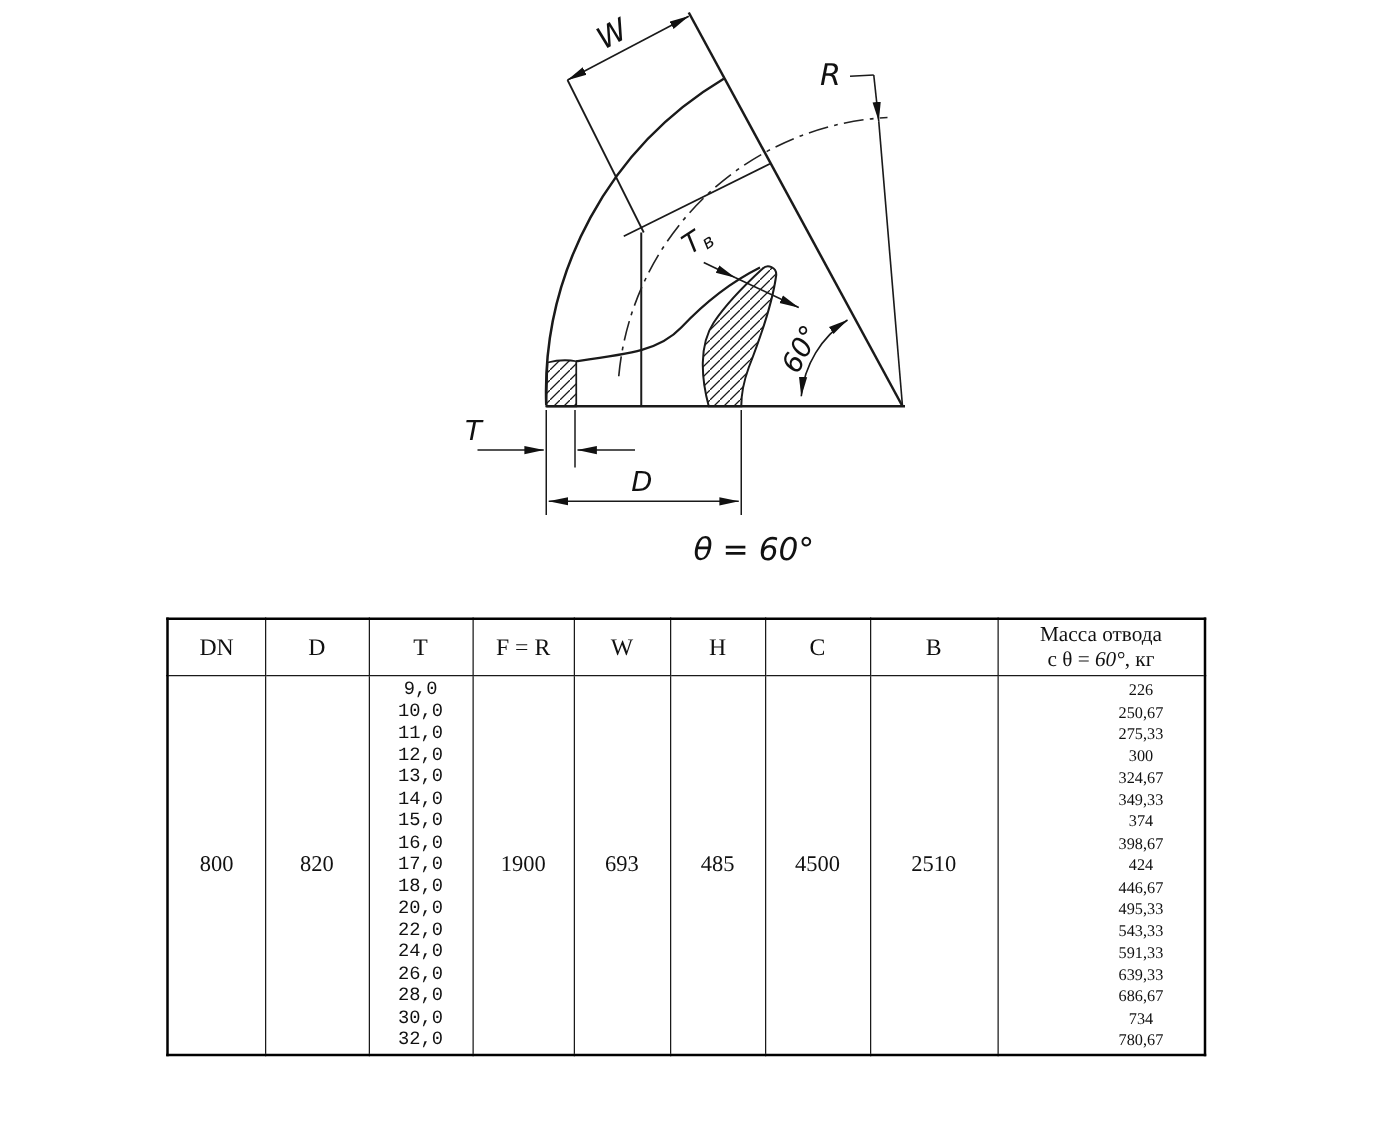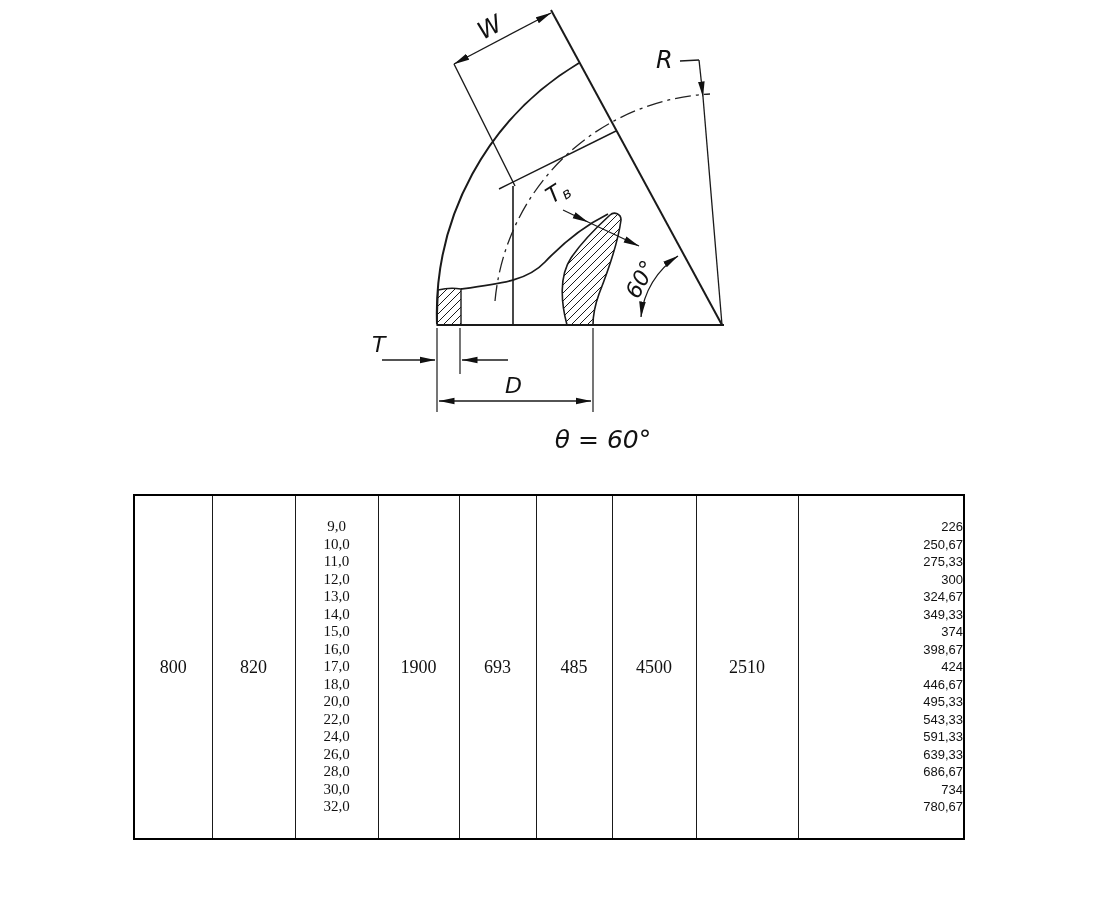--- a/index.html
+++ b/index.html
@@ -10,23 +10,23 @@
 
   
   #spec-table{position:absolute;left:133px;top:494px;width:830px;height:346px;
               border-collapse:collapse;table-layout:fixed;}
   #spec-table td,#spec-table th{border:1.5px solid #1a1a1a;padding:0;vertical-align:middle;
               text-align:center;font-weight:normal;}
   #spec-table{border:2.5px solid #000;}
   #spec-table .hdr{font-size:19px;font-family:"Liberation Serif",serif;height:44px;line-height:21px;}
   #spec-table .val{font-size:18px;font-family:"Liberation Serif",serif;}
   #spec-table .t-col{font-size:15px;line-height:17.5px;white-space:pre-line;
-              font-family:Liberation Serif, serif;padding:2px 0;}
+              font-family:Liberation Mono, monospace;padding:2px 0;}
   #spec-table .mass-col{font-size:13px;line-height:17.5px;white-space:pre-line;
-              font-family:Liberation Sans, sans-serif;text-align:right;padding:2px 0 2px 64px;}
+              font-family:Liberation Serif, serif;text-align:center;padding:2px 0 2px 64px;}
   #spec-table .mass-hdr{font-size:17px;line-height:20px;}
   .it{font-style:italic;}
 </style>
 </head>
 <body>
 
 <div id="canvas">
 
   <svg id="drawing" width="1100" height="470" viewBox="0 0 1100 470">
     <defs>
@@ -86,20 +86,31 @@
         <col style="width:83px">
         <col style="width:83px">
       <col style="width:81px">
         <col style="width:77px">
         <col style="width:76px">
       <col style="width:84px">
         <col style="width:102px">
         <col style="width:166px">
     </colgroup>
     <tbody>
+        <tr>
+      <th class="hdr">DN</th>
+      <th class="hdr">D</th>
+      <th class="hdr">T</th>
+      <th class="hdr">F = R</th>
+      <th class="hdr">W</th>
+      <th class="hdr">H</th>
+      <th class="hdr">C</th>
+      <th class="hdr">B</th>
+      <th class="hdr mass-hdr"><span>Масса отвода</span><br><span><span>с θ = </span><span class="it">60°</span><span>, кг</span></span></th>
+    </tr>
     <tr>
       <td class="val">800</td>
       <td class="val">820</td>
       <td class="t-col">9,0
 10,0
 11,0
 12,0
 13,0
 14,0
 15,0

